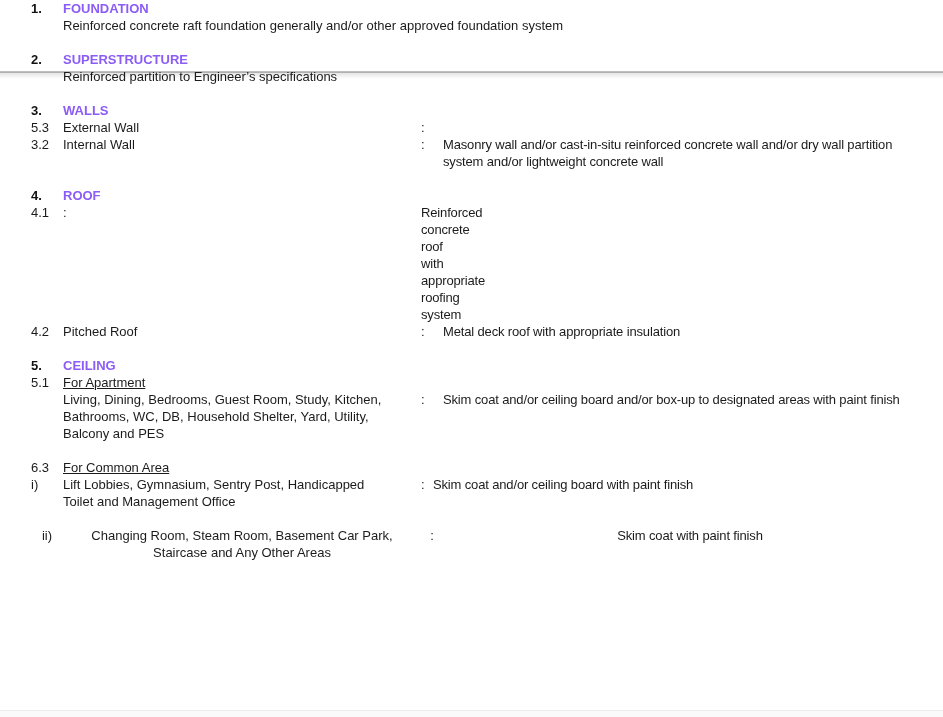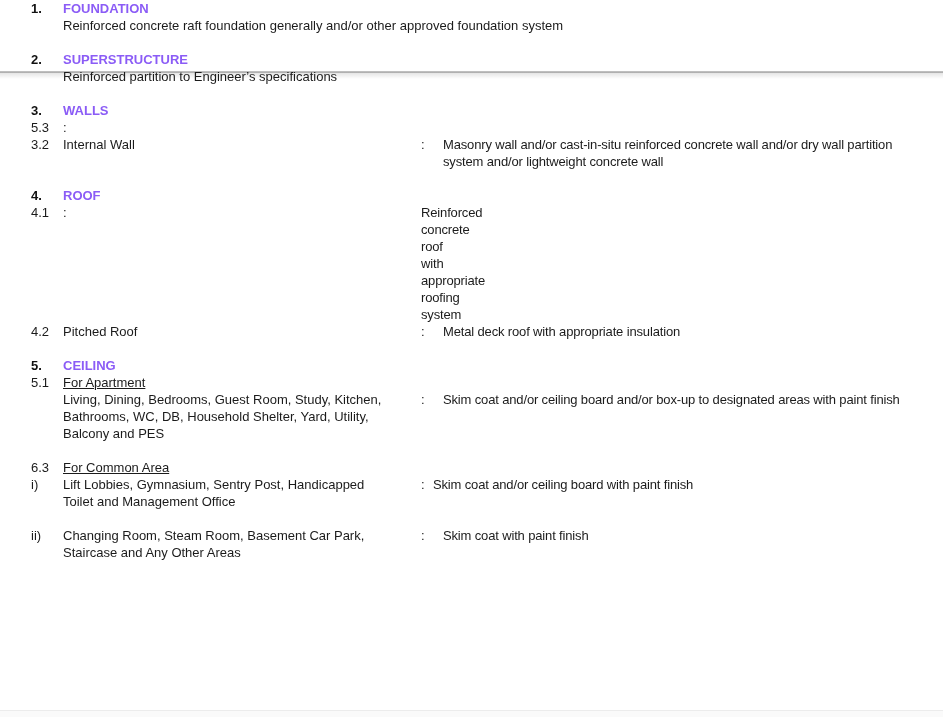--- a/index.html
+++ b/index.html
@@ -32,21 +32,21 @@
     padding: 0 6px 0 31px;
     font-size: 13px; line-height: 17px;
   }
   .title {
     margin: 99px 0 21px 0;
     font-size: 27px; line-height: 28px;
     font-weight: 700; letter-spacing: -0.6px;
     color: #111;
   }
   .block { margin: 0 0 17px 0; }
-  .block:last-child { margin-bottom: 0; }
+  .block:last-child { margin-bottom: 0; text-align: center; }
 
   .row2 { display: grid; grid-template-columns: 32px 1fr; }
   .row4 { display: grid; grid-template-columns: 32px 358px 22px 1fr; }
   .row4.tight { grid-template-columns: 32px 358px 12px 1fr; }
 
   .num  { font-weight: 400; }
   .bold { font-weight: 700; color: #111; }
   .hd   { font-weight: 700; color: #8b5cf6; }
   .lbl, .val, .txt { white-space: pre-line; }
   .val  { letter-spacing: -0.15px; }
@@ -84,20 +84,21 @@
       </div>
     </section>
 
     <section class="block">
       <div class="row2">
         <span class="num bold">3.</span>
         <span class="hd">WALLS</span>
       </div>
       <div class="row4">
         <span class="num">5.3</span>
+        <span class="lbl">External Wall</span>
         <span class="col">:</span>
       </div>
       <div class="row4">
         <span class="num">3.2</span>
         <span class="lbl">Internal Wall</span>
         <span class="col">:</span>
         <span class="val">Masonry wall and/or cast-in-situ reinforced concrete wall and/or dry wall partition
 system and/or lightweight concrete wall</span>
       </div>
     </section>

